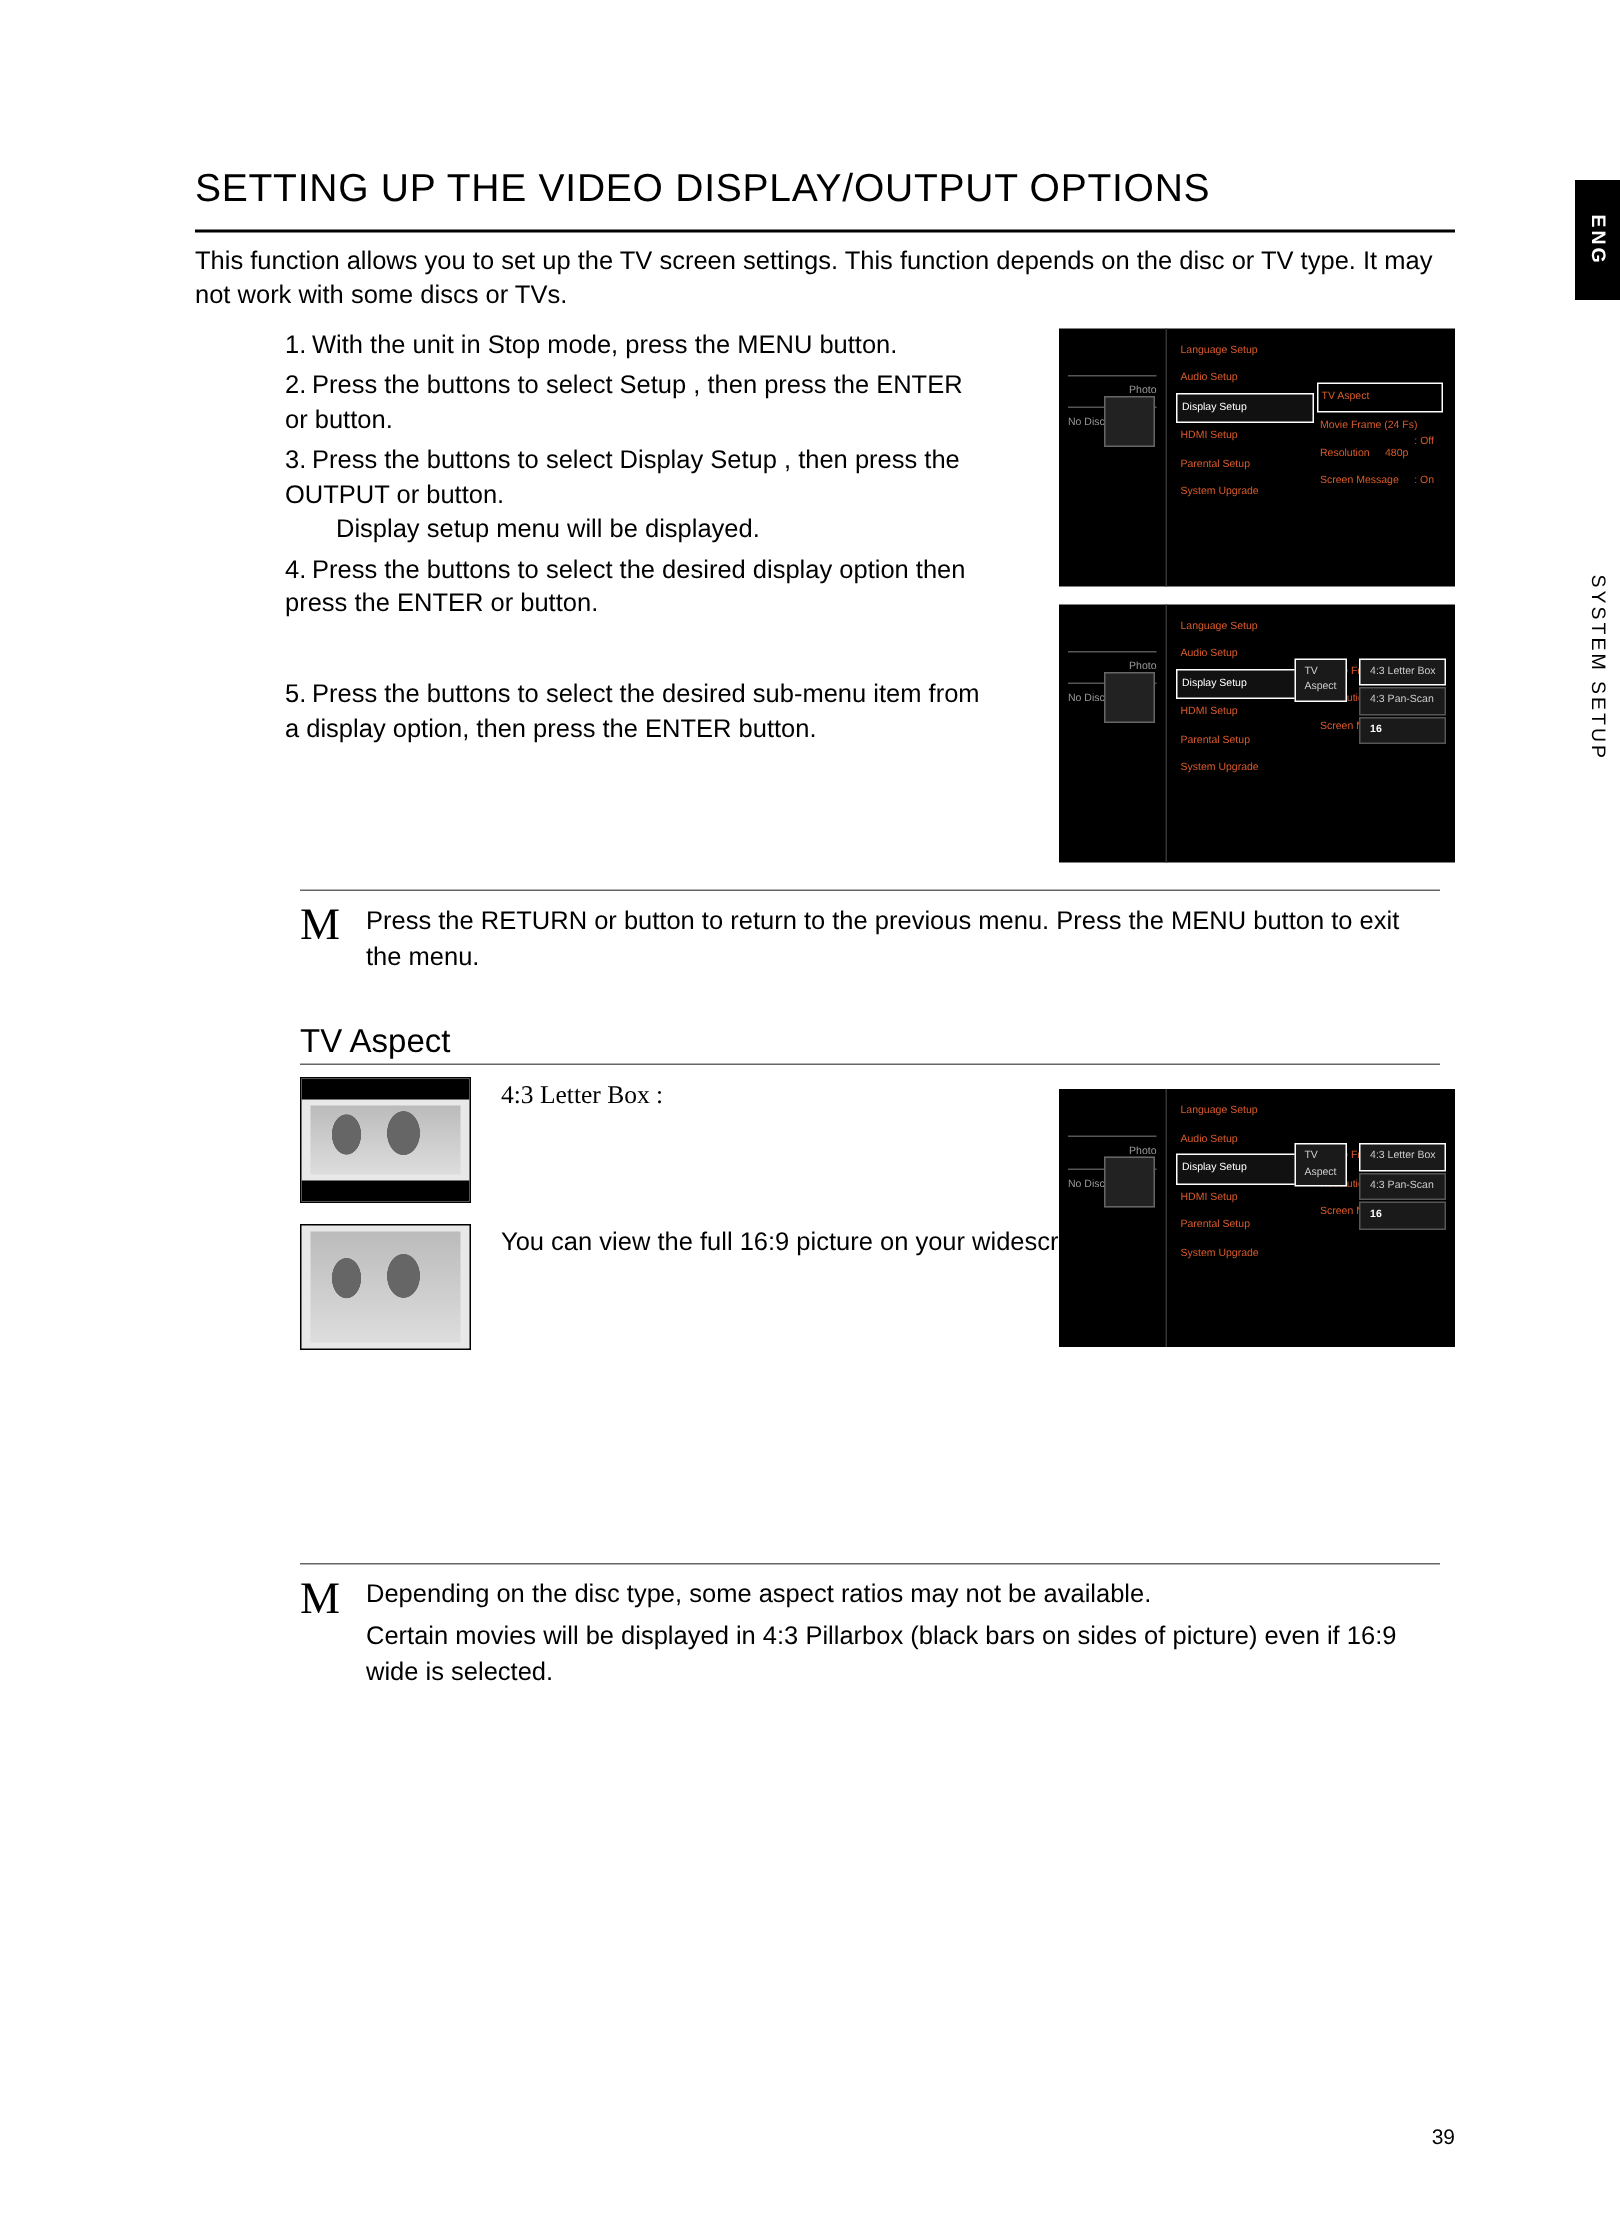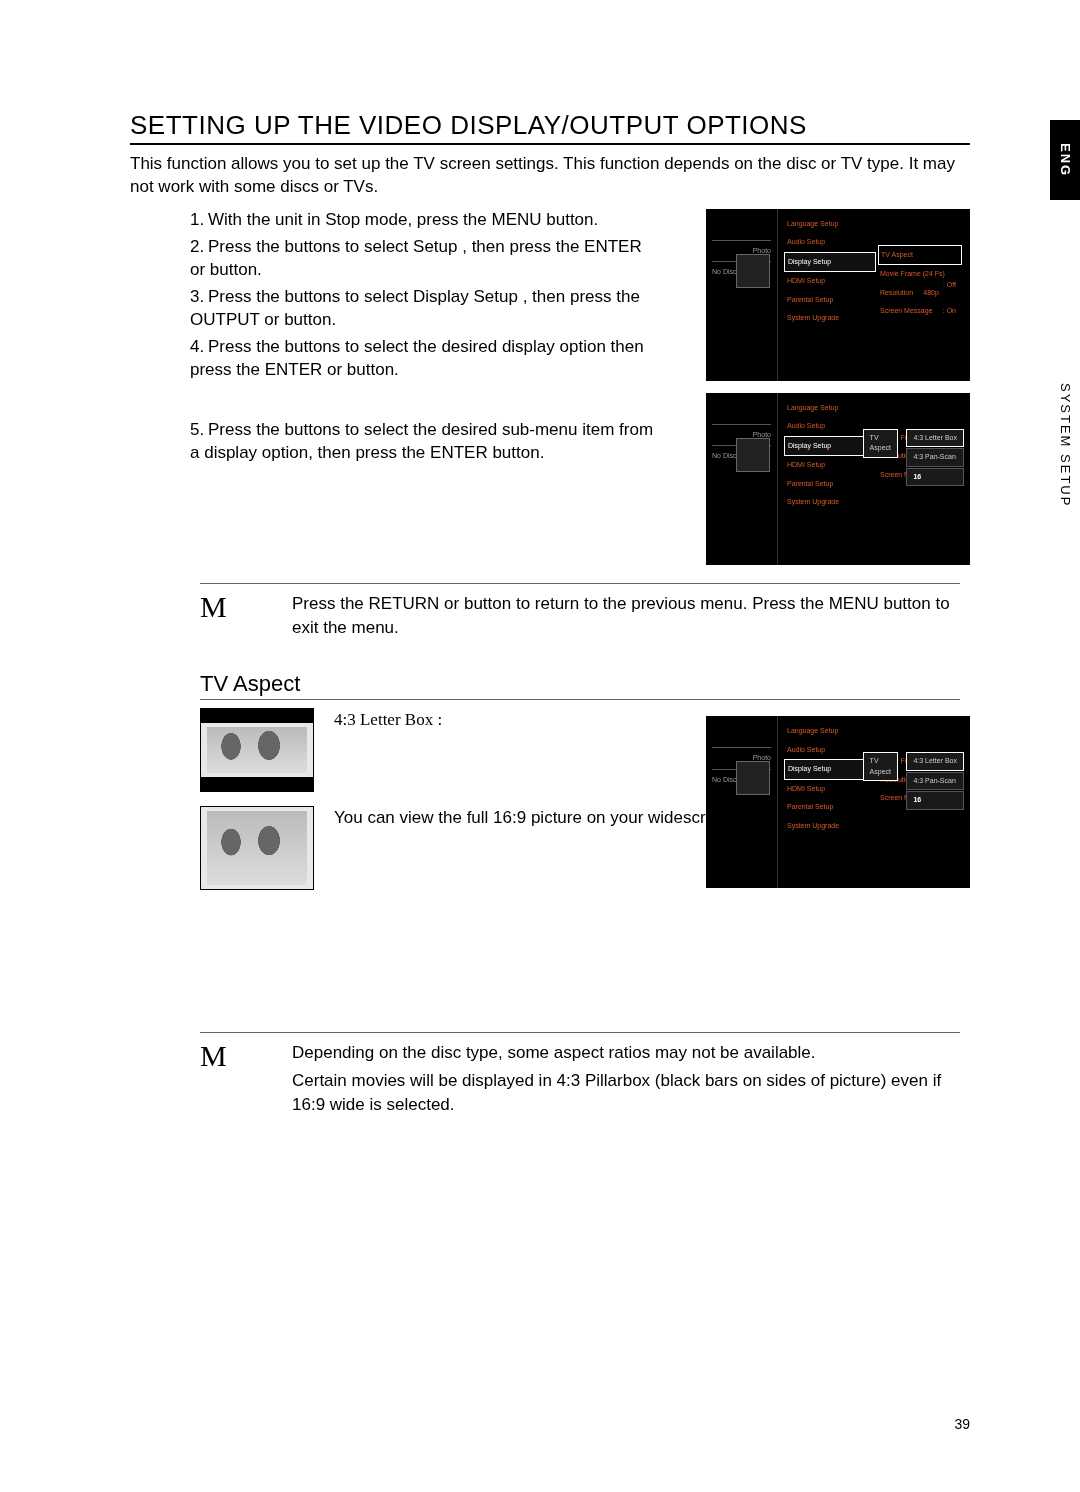--- a/index.html
+++ b/index.html
@@ -37,21 +37,21 @@
     writing-mode: vertical-rl;
     text-align: center;
     line-height: 30px;
     letter-spacing: 2px;
   }
   h1 {
     font-size: 26px;
     font-weight: normal;
     letter-spacing: 0.5px;
     border-bottom: 2px solid #000;
-    padding-bottom: 2px;
+    padding-bottom: 12px;
     margin-bottom: 8px;
   }
   .intro {
     margin-bottom: 10px;
     line-height: 1.35;
   }
   .steps-wrap {
     position: relative;
     min-height: 360px;
   }
@@ -122,21 +122,21 @@
     margin-bottom: 20px;
     max-width: 760px;
   }
   .note .m {
     font-size: 30px;
     font-family: "Times New Roman", serif;
     width: 44px;
     flex-shrink:0;
     line-height: 1;
   }
-  .note .txt { flex:1;margin-left:48px; }
+  .note .txt { flex:1; }
   .note .txt .li { margin-bottom:4px; line-height:1.4; }
   h2 {
     font-size: 22px;
     font-weight: normal;
     border-bottom: 1px solid #666;
     margin: 28px 0 8px 70px;
     padding-bottom: 2px;
     width: 760px;
   }
   .sub-intro { margin-left:70px; margin-bottom:14px; }
@@ -195,20 +195,21 @@
   <div class="side-tab-sys">SYSTEM SETUP</div>
 
   <h1>SETTING UP THE VIDEO DISPLAY/OUTPUT OPTIONS</h1>
   <p class="intro">This function allows you to set up the TV screen settings. This function depends on the disc or TV type. It may not work with some discs or TVs.</p>
 
   <div class="steps-wrap">
     <ol class="steps">
       <li><span class="num">1.</span><span>With the unit in Stop mode, press the MENU button.</span></li>
       <li><span class="num">2.</span><span>Press the         buttons to select Setup , then press the ENTER or        button.</span></li>
       <li><span class="num">3.</span><span>Press the         buttons to select Display Setup , then press the OUTPUT or        button.</span>
+        <div class="step-sub">Display setup menu will be displayed.</div>
       </li>
       <li><span class="num">4.</span><span>Press the         buttons to select the desired display option then press the ENTER or        button.</span></li>
       <li style="height:30px;"></li>
       <li><span class="num">5.</span><span>Press the         buttons to select the desired sub-menu item from a display option, then press the ENTER button.</span></li>
     </ol>
 
     <div class="osd osd1">
       <div class="sidebar">
         <div class="hr"></div>
         <div class="itm">Photo</div>

